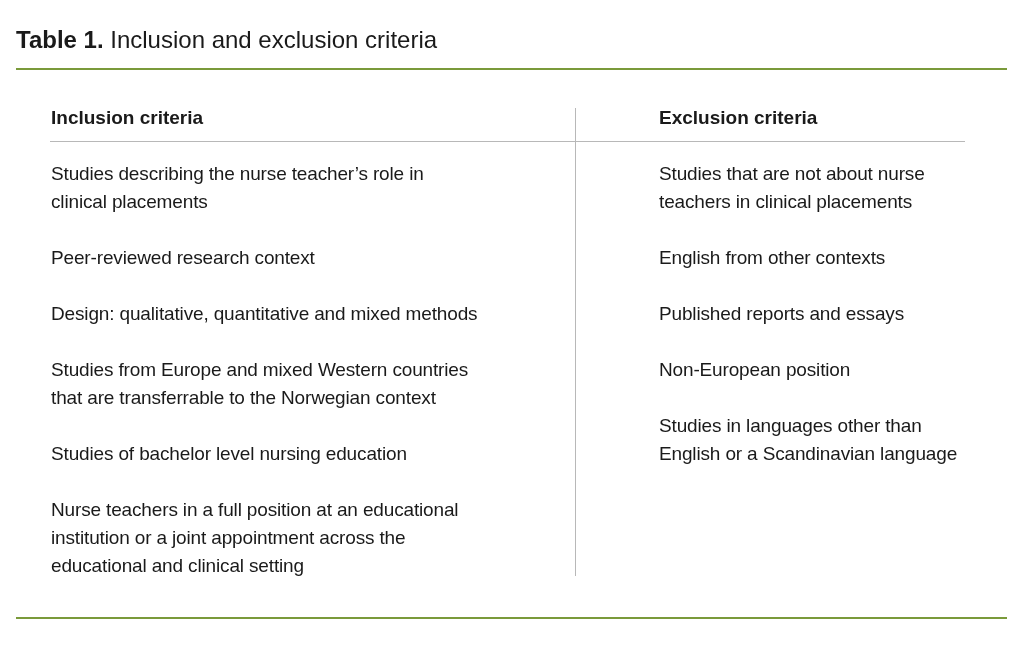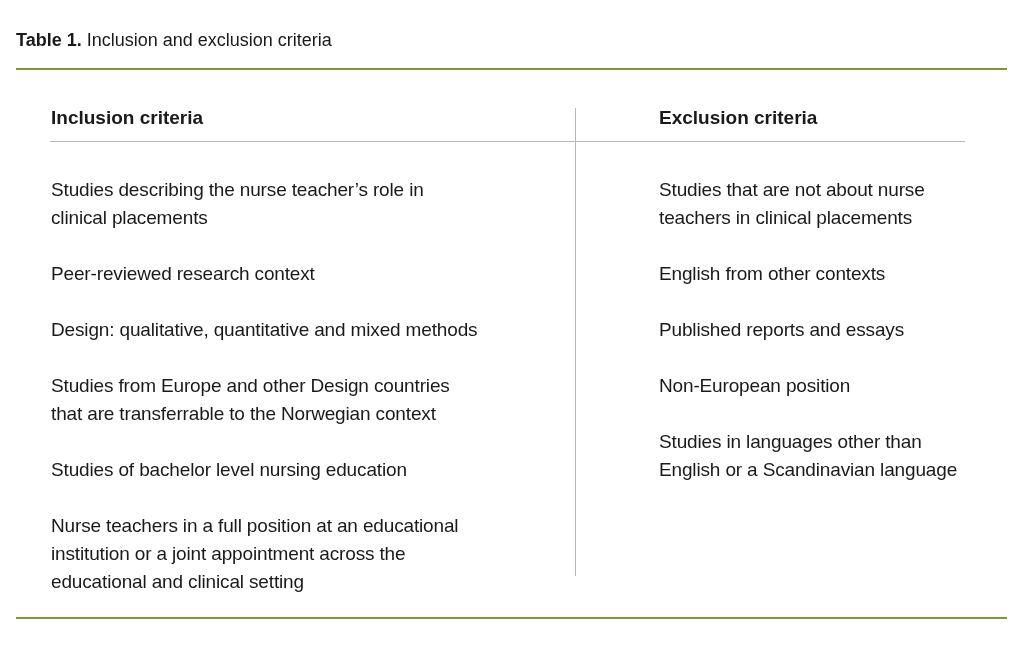--- a/index.html
+++ b/index.html
@@ -2,39 +2,39 @@
 <html><head>
 <meta charset="utf-8">
 <style>
   html, body { margin: 0; padding: 0; background: #ffffff; }
   body {
     width: 1024px; height: 648px; position: relative; overflow: hidden;
     font-family: "Liberation Sans", "DejaVu Sans", sans-serif; color: #1a1a1a;
   }
   .caption {
     position: absolute; left: 16px; top: 24px;
-    font-size: 18px; line-height: 32px; white-space: nowrap;
+    font-size: 24px; line-height: 32px; white-space: nowrap;
   }
   .caption b { font-weight: bold; }
   .rule { position: absolute; left: 16px; width: 991px; height: 2px; }
   .rule.top { top: 68px; }
   .rule.bottom { top: 617px; }
   .col { position: absolute; top: 104px; }
   .col.left { left: 51px; width: 500px; }
   .col.right { left: 620px; width: 345px; margin-left: 39px; }
   .col-header {
     font-weight: bold; font-size: 19px; line-height: 28px; height: 28px; white-space: nowrap;
   }
   .header-underline {
     position: absolute; top: 141px; left: 50px; width: 915px; height: 1px; background: #b8b8b8;
   }
   .divider {
     position: absolute; left: 575px; top: 108px; width: 1px; height: 468px; background: #b8b8b8;
   }
-  .items { position: absolute; top: 72px; left: 0; }
+  .items { position: absolute; top: 56px; left: 0; }
   .item {
     font-size: 19px; line-height: 28px; margin-bottom: 28px;
     letter-spacing: -0.15px;
   }
   .line { display: block; white-space: nowrap; }
 </style>
 </head>
 <body>
 
 <div class="caption">
@@ -53,21 +53,21 @@
       <span class="line">Studies describing the nurse teacher’s role in</span>
       <span class="line">clinical placements</span>
     </div>
     <div class="item">
       <span class="line">Peer-reviewed research context</span>
     </div>
     <div class="item">
       <span class="line">Design: qualitative, quantitative and mixed methods</span>
     </div>
     <div class="item">
-      <span class="line">Studies from Europe and other Design countries</span>
+      <span class="line">Studies from Europe and mixed Western countries</span>
       <span class="line">that are transferrable to the Norwegian context</span>
     </div>
     <div class="item">
       <span class="line">Studies of bachelor level nursing education</span>
     </div>
     <div class="item">
       <span class="line">Nurse teachers in a full position at an educational</span>
       <span class="line">institution or a joint appointment across the</span>
       <span class="line">educational and clinical setting</span>
     </div>

